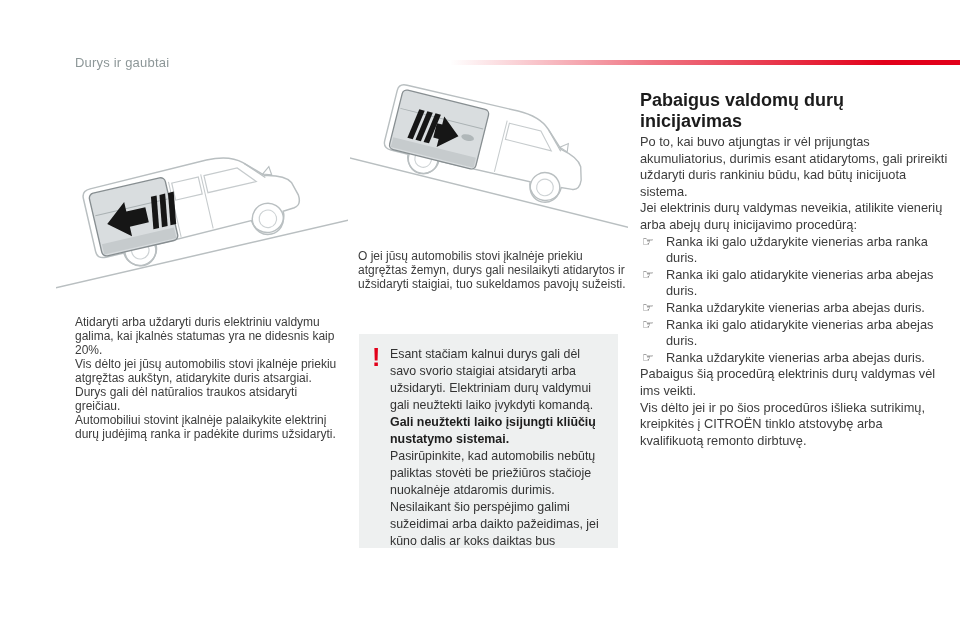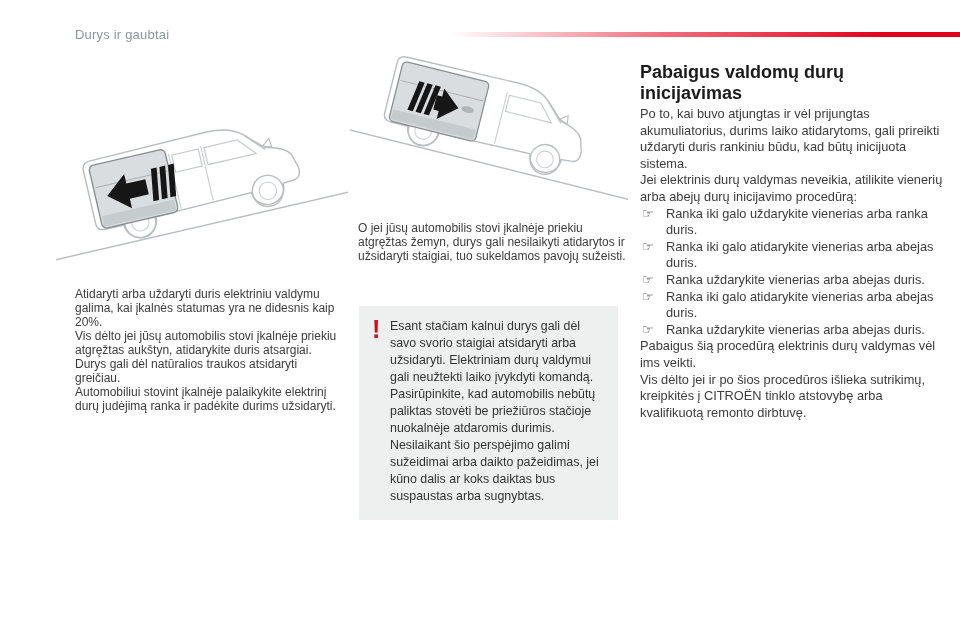--- a/index.html
+++ b/index.html
@@ -5,20 +5,21 @@
   * { margin: 0; padding: 0; box-sizing: border-box; }
   html, body { background: #ffffff; }
   .page {
     position: relative;
     width: 960px;
     height: 520px;
     background: #ffffff;
     overflow: hidden;
     font-family: "Liberation Sans", sans-serif;
     color: #3a3a3a;
+    margin-top: 28px;
   }
   .abs { position: absolute; }
 
   .breadcrumb {
     left: 75px; top: 27px;
     font-size: 13px;
     color: #8d9798;
     letter-spacing: 0.2px;
   }
   .red-bar {
@@ -156,29 +157,30 @@
   </svg>
 
   <div class="abs body-text text-mid">
     <p>O jei jūsų automobilis stovi įkalnėje priekiu atgręžtas žemyn, durys gali nesilaikyti atidarytos ir užsidaryti staigiai, tuo sukeldamos pavojų sužeisti.</p>
   </div>
 
   <div class="abs warning-box">
     <div class="warning-mark">!</div>
     <div class="warning-body">
       <p>Esant stačiam kalnui durys gali dėl savo svorio staigiai atsidaryti arba užsidaryti. Elektriniam durų valdymui gali neužtekti laiko įvykdyti komandą.</p>
+      <p class="warning-bold">Gali neužtekti laiko įsijungti kliūčių nustatymo sistemai.</p>
       <p>Pasirūpinkite, kad automobilis nebūtų paliktas stovėti be priežiūros stačioje nuokalnėje atdaromis durimis.</p>
       <p>Nesilaikant šio perspėjimo galimi sužeidimai arba daikto pažeidimas, jei kūno dalis ar koks daiktas bus suspaustas arba sugnybtas.</p>
     </div>
   </div>
 
   <h1 class="abs section-title title-right">Pabaigus valdomų durų inicijavimas</h1>
 
   <div class="abs body-text text-right">
-    <p>Po to, kai buvo atjungtas ir vėl prijungtas akumuliatorius, durims laiko atidarytoms, gali prireikti uždaryti duris rankiniu būdu, kad būtų inicijuota sistema.</p>
+    <p>Po to, kai buvo atjungtas ir vėl prijungtas akumuliatorius, durimis esant atidarytoms, gali prireikti uždaryti duris rankiniu būdu, kad būtų inicijuota sistema.</p>
     <p>Jei elektrinis durų valdymas neveikia, atilikite vienerių arba abejų durų inicijavimo procedūrą:</p>
 
     <div class="bullet-row">
       <span class="bullet-glyph">☞</span>
       <span class="bullet-text">Ranka iki galo uždarykite vienerias arba ranka duris.</span>
     </div>
     <div class="bullet-row">
       <span class="bullet-glyph">☞</span>
       <span class="bullet-text">Ranka iki galo atidarykite vienerias arba abejas duris.</span>
     </div>

